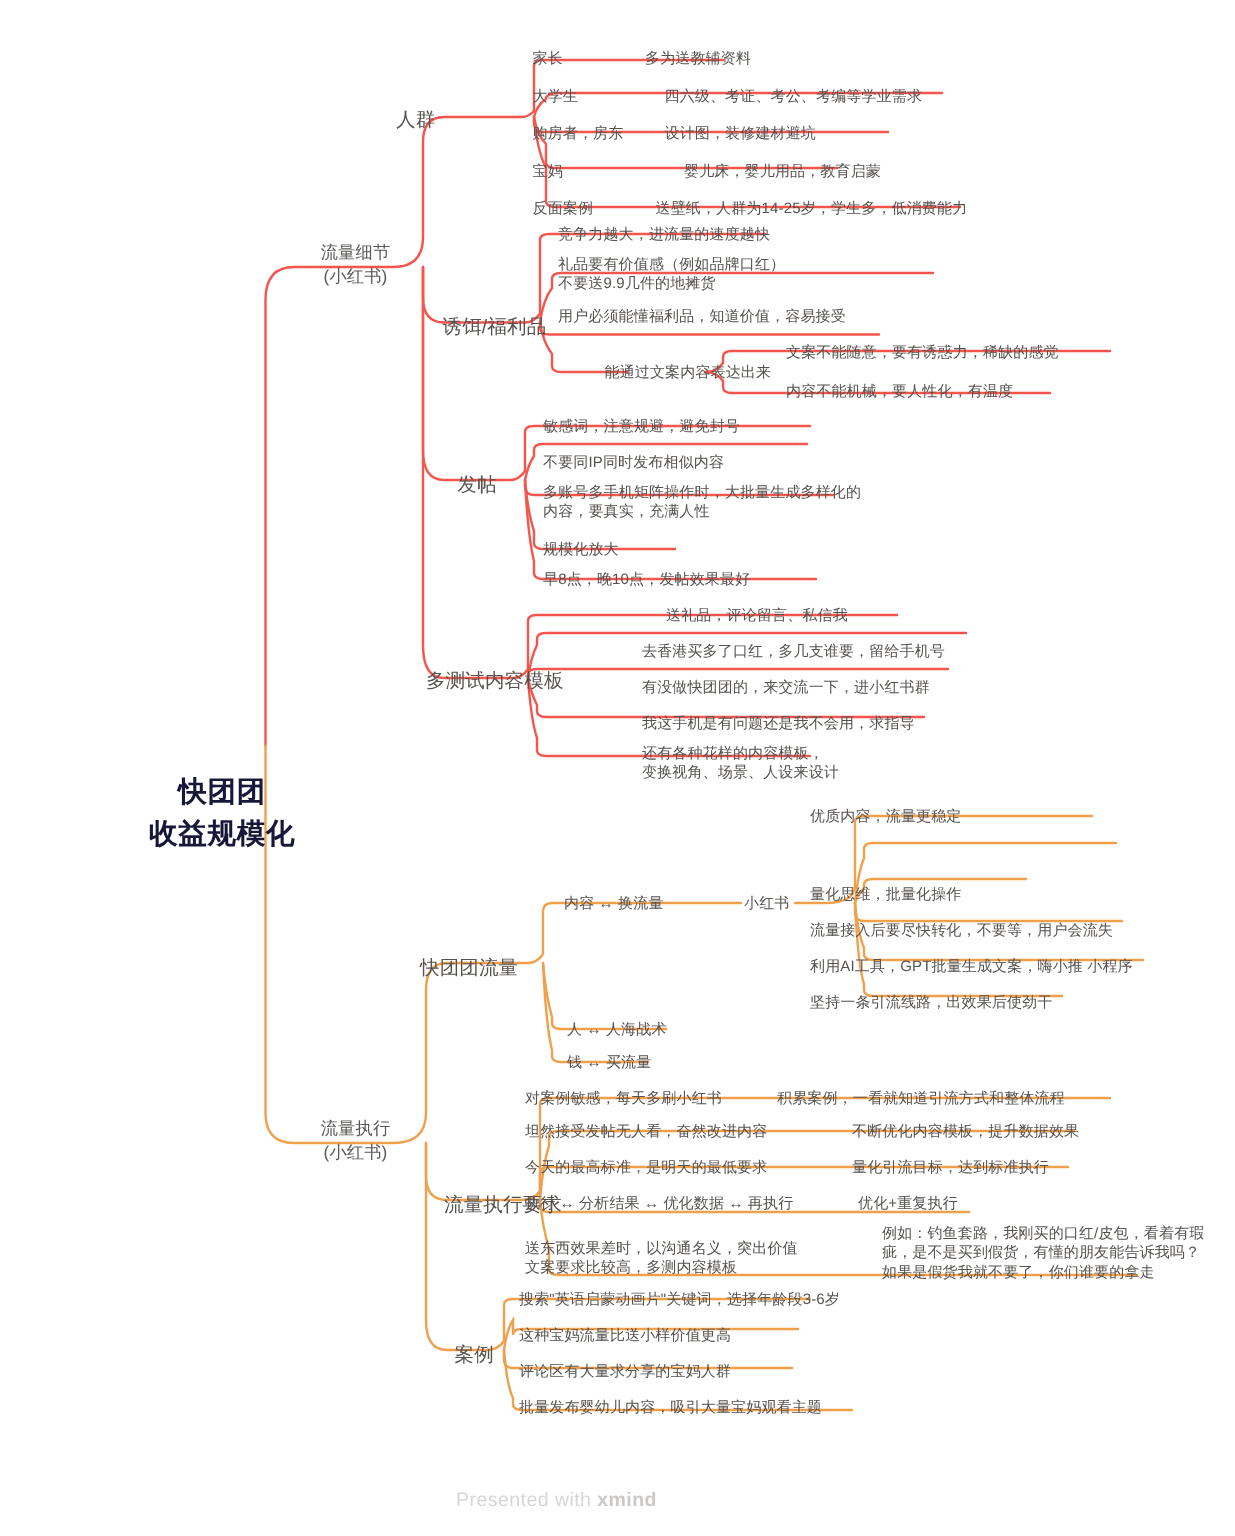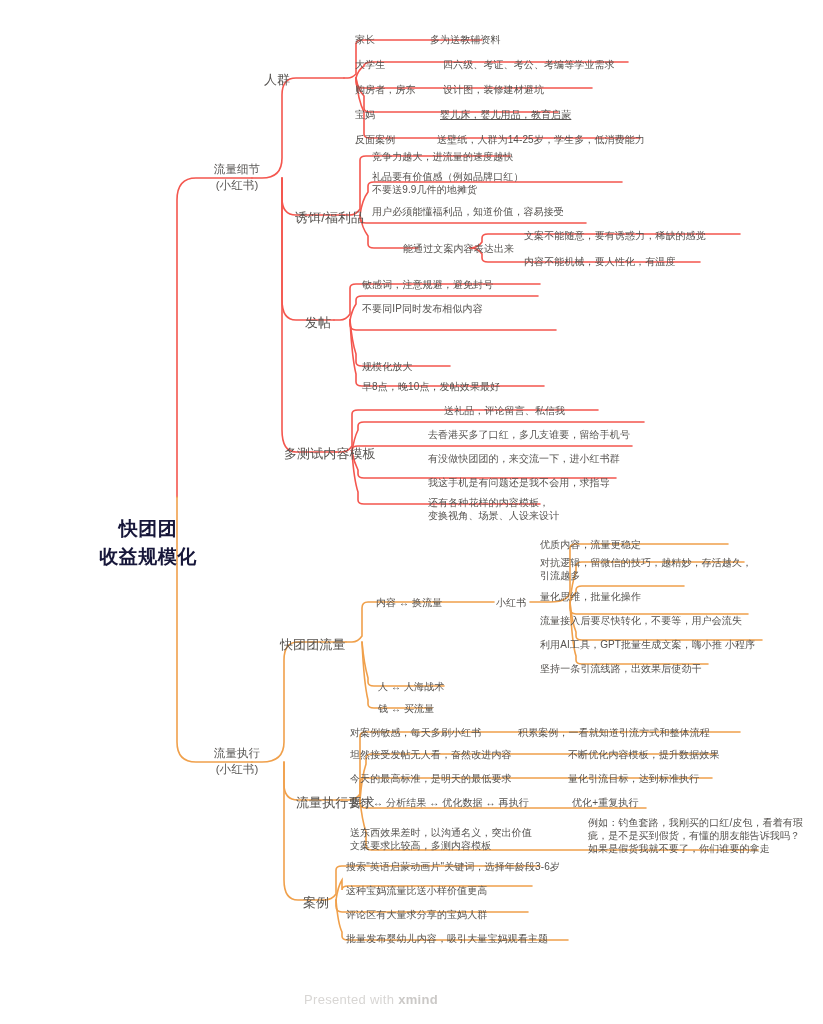--- a/index.html
+++ b/index.html
@@ -143,39 +143,41 @@
   <div class="node lvl3" style="left:355px; top:33px;">家长</div>
   <div class="node lvl4" style="left:430px; top:33px;">多为送教辅资料</div>
 
   <div class="node lvl3" style="left:355px; top:58px;">大学生</div>
   <div class="node lvl4" style="left:443px; top:58px;">四六级、考证、考公、考编等学业需求</div>
 
   <div class="node lvl3" style="left:355px; top:83px;">购房者，房东</div>
   <div class="node lvl4" style="left:443px; top:83px;">设计图，装修建材避坑</div>
 
   <div class="node lvl3" style="left:355px; top:108px;">宝妈</div>
-  <div class="node lvl4" style="left:440px; top:108px;text-decoration:underline;">婴儿床，婴儿用品，教育启蒙</div>
+  <div class="node lvl4" style="left:456px; top:108px;">婴儿床，婴儿用品，教育启蒙</div>
 
   <div class="node lvl3" style="left:355px; top:133px;">反面案例</div>
   <div class="node lvl4" style="left:437px; top:133px;">送壁纸，人群为14-25岁，学生多，低消费能力</div>
 
   <div class="node lvl2" style="left:295px; top:209px;">诱饵/福利品</div>
 
   <div class="node lvl3" style="left:372px; top:150px;">竞争力越大，进流量的速度越快</div>
   <div class="node lvl3" style="left:372px; top:170px;">礼品要有价值感（例如品牌口红）
 不要送9.9几件的地摊货</div>
   <div class="node lvl3" style="left:372px; top:205px;">用户必须能懂福利品，知道价值，容易接受</div>
   <div class="node lvl3" style="left:368px; top:242px;padding-left:35px;">能通过文案内容表达出来</div>
   <div class="node lvl4" style="left:524px; top:229px;">文案不能随意，要有诱惑力，稀缺的感觉</div>
   <div class="node lvl4" style="left:524px; top:255px;">内容不能机械，要人性化，有温度</div>
 
   <div class="node lvl2" style="left:305px; top:314px;">发帖</div>
 
   <div class="node lvl3" style="left:362px; top:278px;">敏感词，注意规避，避免封号</div>
   <div class="node lvl3" style="left:362px; top:302px;">不要同IP同时发布相似内容</div>
+  <div class="node lvl3" style="left:362px; top:322px;">多账号多手机矩阵操作时，大批量生成多样化的
+内容，要真实，充满人性</div>
   <div class="node lvl3" style="left:362px; top:360px;">规模化放大</div>
   <div class="node lvl3" style="left:362px; top:380px;">早8点，晚10点，发帖效果最好</div>
 
   <div class="node lvl2" style="left:284px; top:446px;font-family:Liberation Mono, monospace;">多测试内容模板</div>
 
   <div class="node lvl3" style="left:444px; top:404px;">送礼品，评论留言、私信我</div>
   <div class="node lvl3" style="left:428px; top:428px;">去香港买多了口红，多几支谁要，留给手机号</div>
   <div class="node lvl3" style="left:428px; top:452px;">有没做快团团的，来交流一下，进小红书群</div>
   <div class="node lvl3" style="left:428px; top:476px;">我这手机是有问题还是我不会用，求指导</div>
   <div class="node lvl3" style="left:428px; top:496px;">还有各种花样的内容模板，
@@ -183,22 +185,20 @@
 
   <div class="node lvl1" style="left:182px; top:746px; width:110px;">流量执行
 (小红书)</div>
 
   <div class="node lvl2" style="left:280px; top:636px;">快团团流量</div>
 
   <div class="node lvl3" style="left:376px; top:596px;">内容 ↔ 换流量</div>
   <div class="node lvl4" style="left:496px; top:596px;">小红书</div>
 
   <div class="node lvl4" style="left:540px; top:538px;">优质内容，流量更稳定</div>
-  <div class="node lvl4" style="left:540px; top:556px;">对抗逻辑，留微信的技巧，越精妙，存活越久，
-引流越多</div>
   <div class="node lvl4" style="left:540px; top:590px;">量化思维，批量化操作</div>
   <div class="node lvl4" style="left:540px; top:614px;">流量接入后要尽快转化，不要等，用户会流失</div>
   <div class="node lvl4" style="left:540px; top:638px;">利用AI工具，GPT批量生成文案，嗨小推 小程序</div>
   <div class="node lvl4" style="left:540px; top:662px;">坚持一条引流线路，出效果后使劲干</div>
 
   <div class="node lvl3" style="left:378px; top:680px;">人 ↔ 人海战术</div>
   <div class="node lvl3" style="left:378px; top:702px;">钱 ↔ 买流量</div>
 
   <div class="node lvl2" style="left:296px; top:794px;">流量执行要求</div>
 

